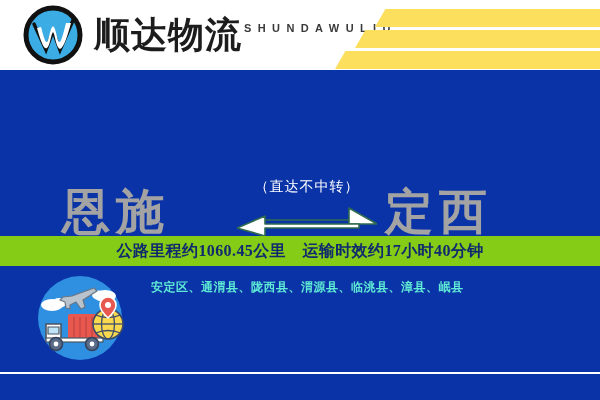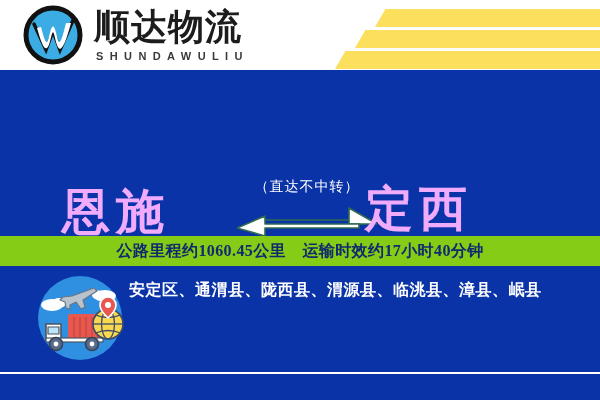--- a/index.html
+++ b/index.html
@@ -36,21 +36,20 @@
   .logo-mark {
     position: relative;
     width: 62px;
     height: 62px;
     flex: 0 0 62px;
   }
   .logo-mark svg { display: block; }
   .logo-text {
     margin-left: 10px;
     display: flex;
-    flex-direction: column;
     justify-content: center;
   }
   .logo-cn {
     font-family: "Liberation Serif", "DejaVu Serif", serif;
     font-size: 36px;
     font-weight: bold;
     color: #1c1c1c;
     line-height: 1.0;
     letter-spacing: 1px;
     white-space: nowrap;
@@ -90,28 +89,28 @@
     left: 0; top: 70px;
     width: 600px;
     height: 166px;
     background: #0a33a8;
   }
   .city {
     position: absolute;
     top: 118px;
     font-size: 48px;
     font-weight: bold;
-    color: #f0abfc;
+    color: #a3a3a3;
     letter-spacing: 6px;
     line-height: 1;
     white-space: nowrap;
     font-family: "Liberation Serif", "DejaVu Serif", serif;
   }
   .city-origin { left: 62px; }
-  .city-dest   { left: 365px; font-family: Liberation Mono, monospace; }
+  .city-dest   { left: 385px; }
 
   .mid {
     position: absolute;
     left: 232px;
     top: 110px;
     width: 150px;
     height: 105px;
     text-align: center;
   }
   .mid-top {
@@ -172,26 +171,26 @@
   .coverage-icon {
     position: absolute;
     left: 28px;
     top: 8px;
     width: 104px;
     height: 88px;
   }
   .coverage-icon svg { display: block; }
   .coverage-text {
     position: absolute;
-    left: 129px;
+    left: 151px;
     top: 12px;
     width: 432px;
-    font-size: 16px;
-    font-weight: bold;
-    color: #ffffff;
+    font-size: 12px;
+    font-weight: bold;
+    color: #5eead4;
     line-height: 1.55;
     letter-spacing: 0.5px;
     font-family: "Liberation Serif", "DejaVu Serif", serif;
   }
 
   .divider {
     position: absolute;
     left: 0; top: 372px;
     width: 600px;
     height: 2px;

